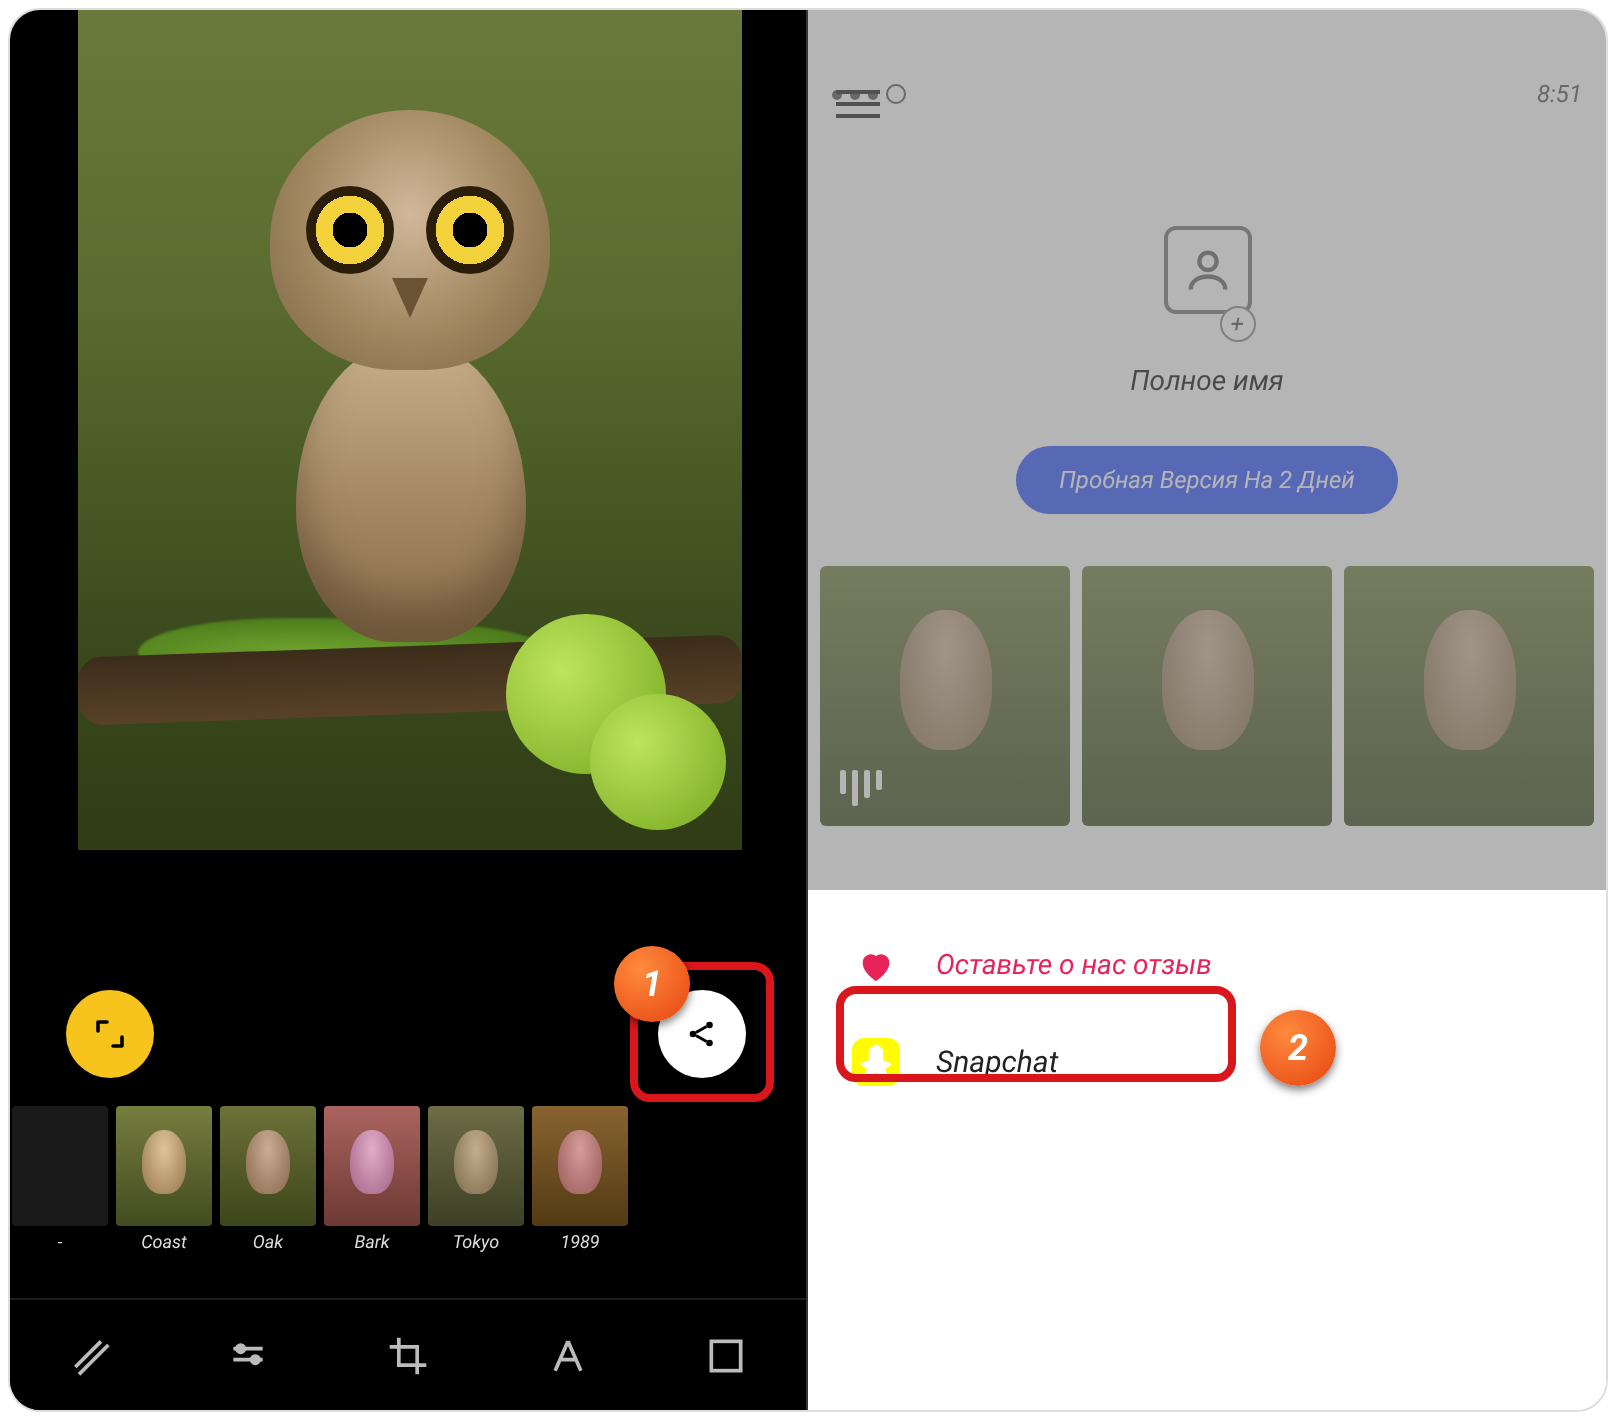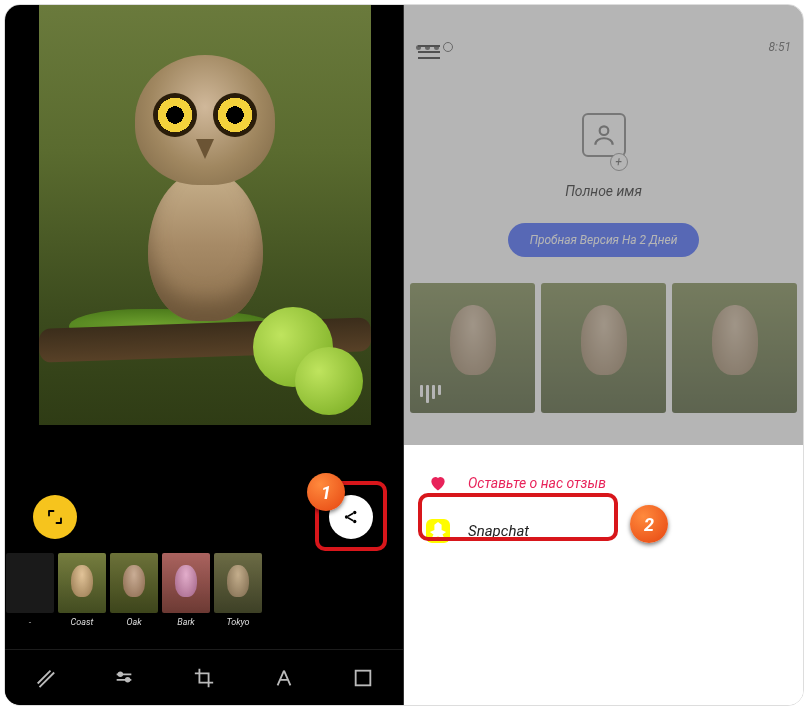--- a/index.html
+++ b/index.html
@@ -153,20 +153,26 @@
             <div class="mini"></div>
           </div>
         <div class="filter-label">Bark</div>
       </div>
       <div class="filter-item tint-bark">
         <div class="filter-thumb">
             <div class="mini"></div>
           </div>
         <div class="filter-label">Tokyo</div>
       </div>
+      <div class="filter-item tint-1989">
+        <div class="filter-thumb">
+            <div class="mini"></div>
+          </div>
+        <div class="filter-label">1989</div>
+      </div>
     </div>
 
     <div class="toolbar">
       <div class="tool active">
         <svg viewBox="0 0 24 24">
             <path d="M4 18 18 4M6 22 22 6"></path>
           </svg>
       </div>
       <div class="tool">
         <svg viewBox="0 0 24 24">

